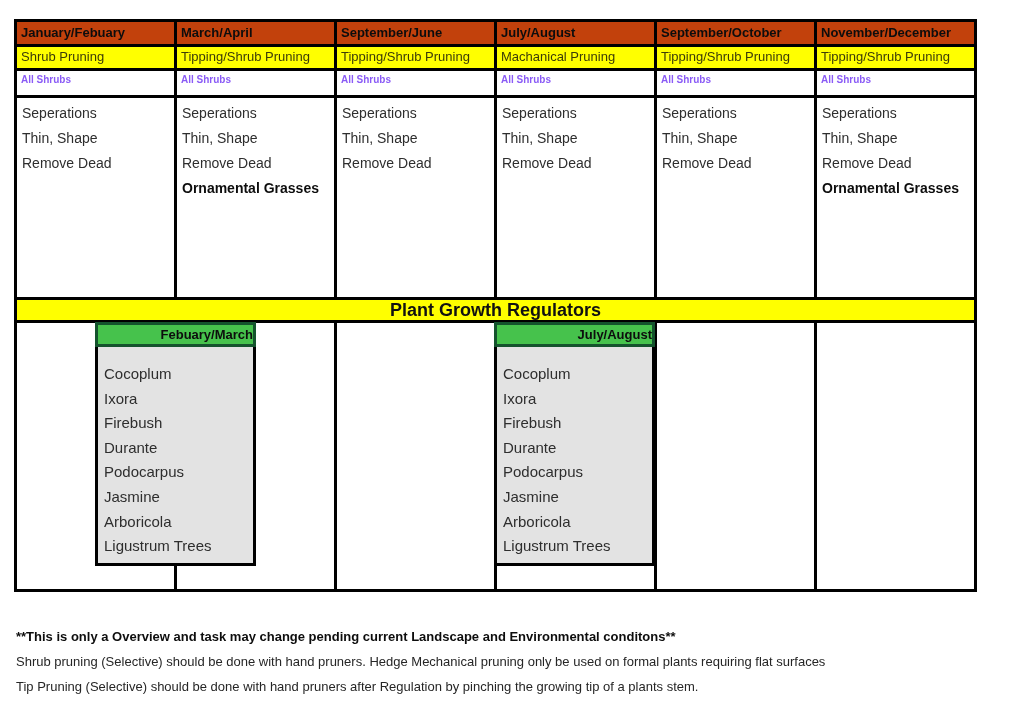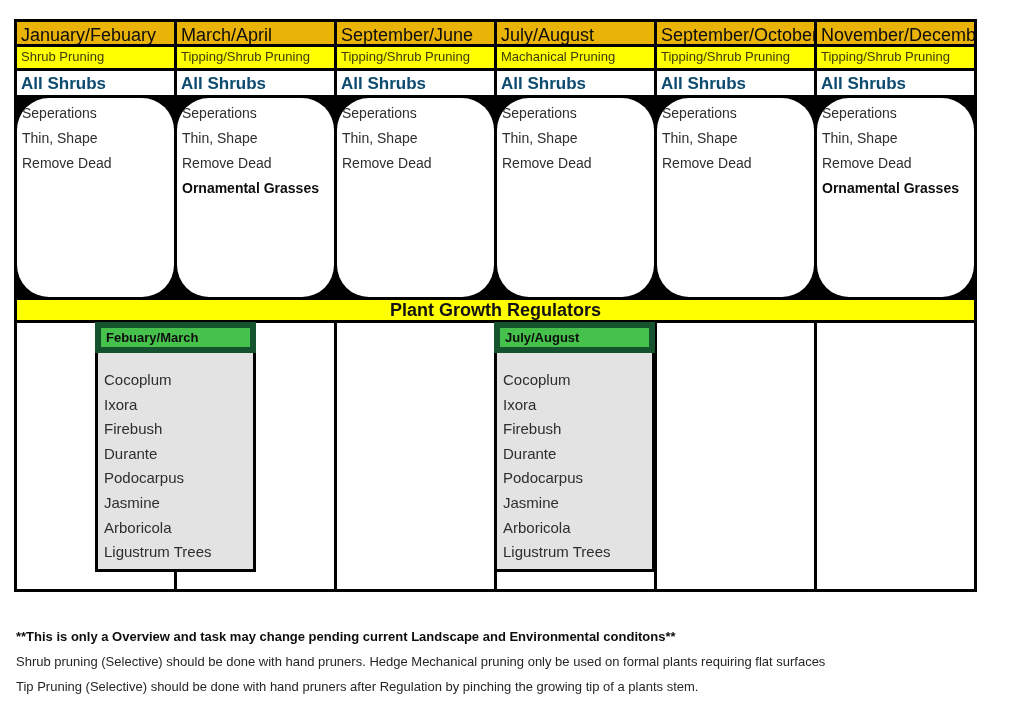--- a/index.html
+++ b/index.html
@@ -14,49 +14,49 @@
   .sched{
     position:absolute;left:14px;top:19px;width:963px;
     display:grid;
     grid-template-columns:repeat(6,1fr);
     grid-template-rows:22px 21px 24px 199px 20px 266px;
     background:#000;gap:3px;border:3px solid #000;
     box-sizing:border-box;
   }
   .cell{background:#fff;box-sizing:border-box;overflow:hidden;}
   .head{
-    background:#eab308;font-weight:normal;font-size:18px;
+    background:#c2410c;font-weight:bold;font-size:13px;
     padding:3px 0 0 4px;color:#0d0d0d;white-space:nowrap;
   }
   .ptype{
     background:#ffff00;font-size:13px;color:#3c3c08;
     padding:2px 0 0 4px;white-space:nowrap;
   }
   .allshrubs{
-    font-weight:bold;font-size:17px;color:#0c4a6e;
+    font-weight:bold;font-size:10px;color:#8b5cf6;
     padding:3px 0 16px 4px;
   }
-  .tasks{padding:3px 0 0 5px;border-radius:32px;}
+  .tasks{padding:3px 0 0 5px;}
   .task{font-size:14px;line-height:25px;color:#2e2e2e;white-space:nowrap;}
   .task-bold{font-weight:bold;color:#0d0d0d;}
   .banner{
     grid-column:1 / -1;background:#ffff00;
     font-weight:bold;font-size:18px;color:#111;
     text-align:center;line-height:20px;
   }
   .empty-cell{background:#fff;}
 
   
   .pgr-box{position:absolute;width:161px;box-sizing:border-box;}
   .pgr-box-1{left:95px;top:322px;}
   .pgr-box-2{left:494px;top:322px;}
   .pgr-head{
-    background:#46c24c;border:6px solid #14532d;box-sizing:border-box;
+    background:#46c24c;border:3px solid #14532d;box-sizing:border-box;
     font-weight:bold;font-size:13px;color:#0d0d0d;
-    padding:2px 0 2px 5px;white-space:nowrap;
+    padding:2px 0 2px 5px;white-space:nowrap;text-align:right;
   }
   .pgr-body{
     background:#e3e3e3;border:3px solid #000;border-top:none;
     box-sizing:border-box;padding:15px 0 4px 6px;
   }
   .plant{font-size:15px;line-height:24.6px;color:#2e2e2e;white-space:nowrap;}
 
   
   .footer{position:absolute;left:16px;top:624px;width:1000px;}
   .fline{font-size:13px;line-height:25px;color:#262626;white-space:nowrap;}

